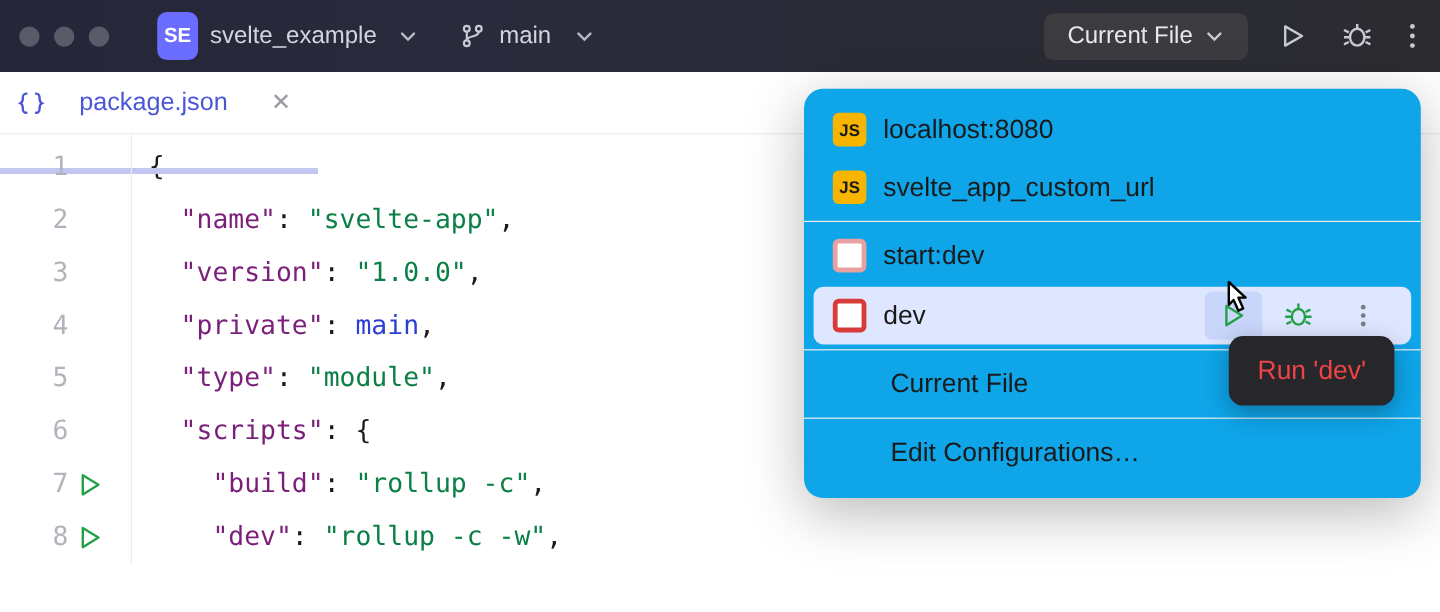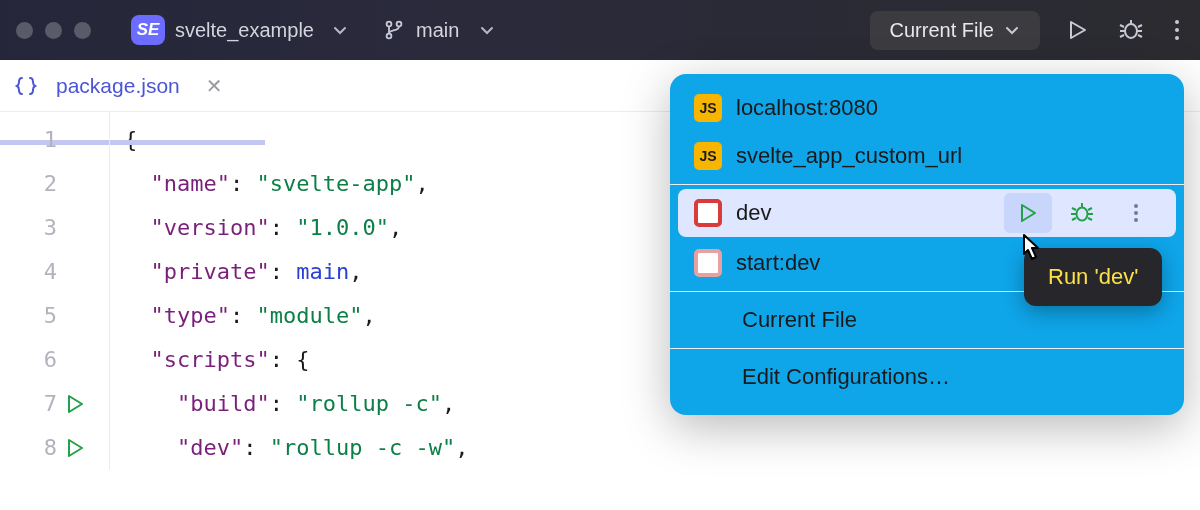--- a/index.html
+++ b/index.html
@@ -22,37 +22,37 @@
     color: #d4d4de;
     font-size: 20px;
   }
   .traffic-lights { display: flex; gap: 12px; margin-right: 32px; margin-left: 6px; }
   .dot { width: 17px; height: 17px; border-radius: 50%; background: #5a5a68; }
   .proj-chip {
     display: flex; align-items: center; gap: 10px;
     padding: 4px 8px; border-radius: 8px;
   }
   .proj-badge {
-    width: 34px; height: 30px; border-radius: 8px;
+    width: 34px; height: 40px; border-radius: 8px;
     background: #6a6dff; color: #fff; font-weight: 700; font-size: 17px;
-    display: flex; align-items: center; justify-content: center; font-style: italic;
+    display: flex; align-items: center; justify-content: center;
   }
   .chev-down { margin-left: 8px; }
   .branch { display: flex; align-items: center; gap: 12px; margin-left: 28px; }
   .spacer { flex: 1; }
   .run-config-btn {
     display: flex; align-items: center; gap: 10px;
     background: #3b3b40; border-radius: 8px; padding: 8px 20px;
     color: #e8e8ec;
   }
   .titlebar-actions { display: flex; align-items: center; gap: 30px; margin-left: 26px; margin-right: 10px; }
 
   
   .tabrow {
-    height: 52px; display: flex; align-items: center; gap: 18px;
+    height: 52px; display: flex; align-items: center; gap: 28px;
     padding: 0 14px; border-bottom: 1px solid #ececf1;
   }
   .tabrow .filename {
     color: #4b55d7; font-size: 21px; font-weight: 500;
   }
   .close-x { color: #9a9aa4; font-size: 20px; padding: 0 8px; }
   .tab-underline {
     position: absolute; top: 140px; left: 0; width: 265px; height: 5px;
     background: #c2c6f0;
   }
@@ -110,22 +110,22 @@
     display:flex; align-items:center; justify-content:center;
     font-size: 14px; font-weight: 700;
   }
   .js-badge { background: #f7b500; color: #1a1a1a; }
   .npm-badge-red { background:#fff; border:4px solid #d93a3a; }
   .npm-badge-pink { background:#fff; border:4px solid #e8a0a0; }
 
   
   .tooltip {
     position: absolute;
-    top: 248px; left: 1024px;
-    background: #26262b; color: #fde047;
+    top: 280px; left: 1024px;
+    background: #26262b; color: #ef4444;
     padding: 16px 24px; border-radius: 12px;
     font-size: 22px;
     box-shadow: 0 6px 20px rgba(0,0,0,.3);
     white-space: nowrap;
   }
 
   
   .cursor-pointer {
     position: absolute; top: 232px; left: 1014px;
     pointer-events: none;
@@ -228,20 +228,24 @@
 <div class="dropdown">
   <div class="dd-row">
     <div class="icon-badge js-badge">JS</div>
     <span>localhost:8080</span>
   </div>
   <div class="dd-row">
     <div class="icon-badge js-badge">JS</div>
     <span>svelte_app_custom_url</span>
   </div>
   <div class="dd-sep"></div>
+  <div class="dd-row">
+    <div class="icon-badge npm-badge-pink"></div>
+    <span>start:dev</span>
+  </div>
   <div class="dd-row highlight">
     <div class="icon-badge npm-badge-red"></div>
     <span class="grow">dev</span>
     <div class="dd-actions">
       <div class="dd-actbtn run-hover">
         <svg class="sv" width="20" height="20" viewBox="0 0 20 20">
             <path d="M4 2l13 8-13 8z" stroke="#24a148" stroke-width="2" fill="none" stroke-linejoin="round"></path>
           </svg>
       </div>
       <div class="dd-actbtn">
@@ -252,24 +256,20 @@
       </div>
       <div class="dd-actbtn">
         <svg class="sv" width="6" height="20" viewBox="0 0 6 20">
             <circle cx="3" cy="3" r="2" fill="#7a7a88"></circle>
             <circle cx="3" cy="10" r="2" fill="#7a7a88"></circle>
             <circle cx="3" cy="17" r="2" fill="#7a7a88"></circle>
           </svg>
       </div>
     </div>
   </div>
-  <div class="dd-row">
-    <div class="icon-badge npm-badge-pink"></div>
-    <span>start:dev</span>
-  </div>
   <div class="dd-sep"></div>
   <div class="dd-row plain">
     <span>Current File</span>
   </div>
   <div class="dd-sep"></div>
   <div class="dd-row plain">
     <span>Edit Configurations…</span>
   </div>
 </div>
 

